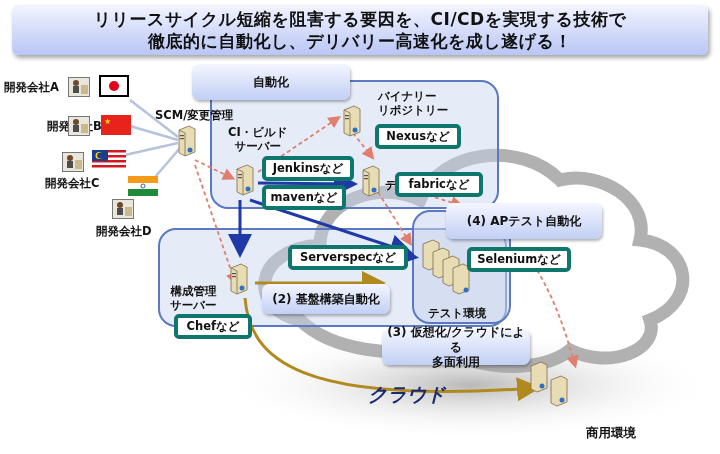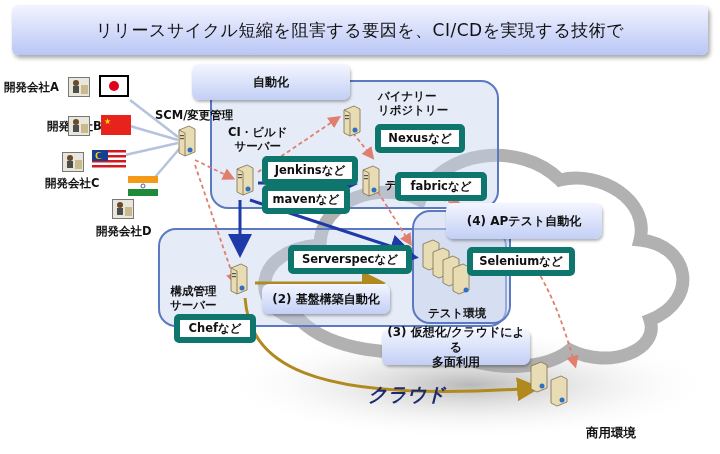--- a/index.html
+++ b/index.html
@@ -4,34 +4,34 @@
 <style>
   html, body { margin:0; padding:0; background:#ffffff; }
   body { width:720px; height:454px; position:relative; overflow:hidden;
          font-family:"DejaVu Sans", sans-serif; color:#111; }
   .abs { position:absolute; }
   .header {
     left:12px; top:5px; width:696px; height:50px; border-radius:6px;
     background:linear-gradient(#f2f4ff, #b9c6f5);
     box-shadow:2px 3px 4px rgba(0,0,0,0.35);
     display:flex; flex-direction:column; align-items:center; justify-content:center;
-    font-weight:normal; font-size:17px; line-height:22px; letter-spacing:0.5px;
+    font-weight:bold; font-size:17px; line-height:22px; letter-spacing:0.5px;
   }
   .region {
     border:2px solid #5a79c2; border-radius:18px;
     background:rgba(200,212,238,0.45);
   }
   .phase {
     border-radius:7px; background:linear-gradient(#f4f6ff,#c2cff5);
     box-shadow:1px 2px 3px rgba(0,0,0,0.3);
     font-weight:bold; font-size:12px; line-height:15px; text-align:center;
     display:flex; flex-direction:column; justify-content:center; align-items:center;
   }
   .tool {
-    background:#fff; border:6px solid #0f766e; border-radius:5px;
+    background:#fff; border:4px solid #0f766e; border-radius:5px;
     font-weight:bold; font-size:11.5px; line-height:17px; height:17px;
     text-align:center; padding:0 4px; box-sizing:content-box;
   }
   .label { font-weight:bold; font-size:11.5px; line-height:14px; white-space:nowrap; }
   .center { text-align:center; }
   .server { width:20px; height:30px; }
   .person { width:22px; height:20px; }
   svg { overflow:visible; }
 </style>
 </head>
@@ -45,20 +45,21 @@
     </radialGradient>
   </defs>
   <ellipse cx="470" cy="385" rx="250" ry="55" fill="url(#shadowG)"></ellipse>
   <g fill="none" stroke="#a3a3a3" stroke-width="13" opacity="0.85">
     <path d="M300,320 C250,310 250,250 320,245 C320,200 380,180 420,200 C440,150 520,140 560,180 C600,170 650,200 640,240 C690,245 700,300 650,320 C660,350 610,370 570,350 C540,375 470,370 440,345 C400,360 330,350 300,320 Z"></path>
   </g>
 </svg>
 
 <div class="abs header">
   <div>リリースサイクル短縮を阻害する要因を、CI/CDを実現する技術で</div>
+  <div>徹底的に自動化し、デリバリー高速化を成し遂げる！</div>
 </div>
 
 <div class="abs region" style="left:210px;top:80px;width:285px;height:125px;"></div>
 <div class="abs region" style="left:158px;top:228px;width:345px;height:95px;"></div>
 <div class="abs region" style="left:412px;top:210px;width:95px;height:110px;background:rgba(200,212,238,0.55);"></div>
 
 <svg class="abs" style="left:0;top:0" width="720" height="454">
   <defs>
     <marker id="mBlue" markerWidth="8" markerHeight="8" refX="6" refY="4" orient="auto">
         <path d="M0,0 L8,4 L0,8 Z" fill="#1f3aa8"></path>

